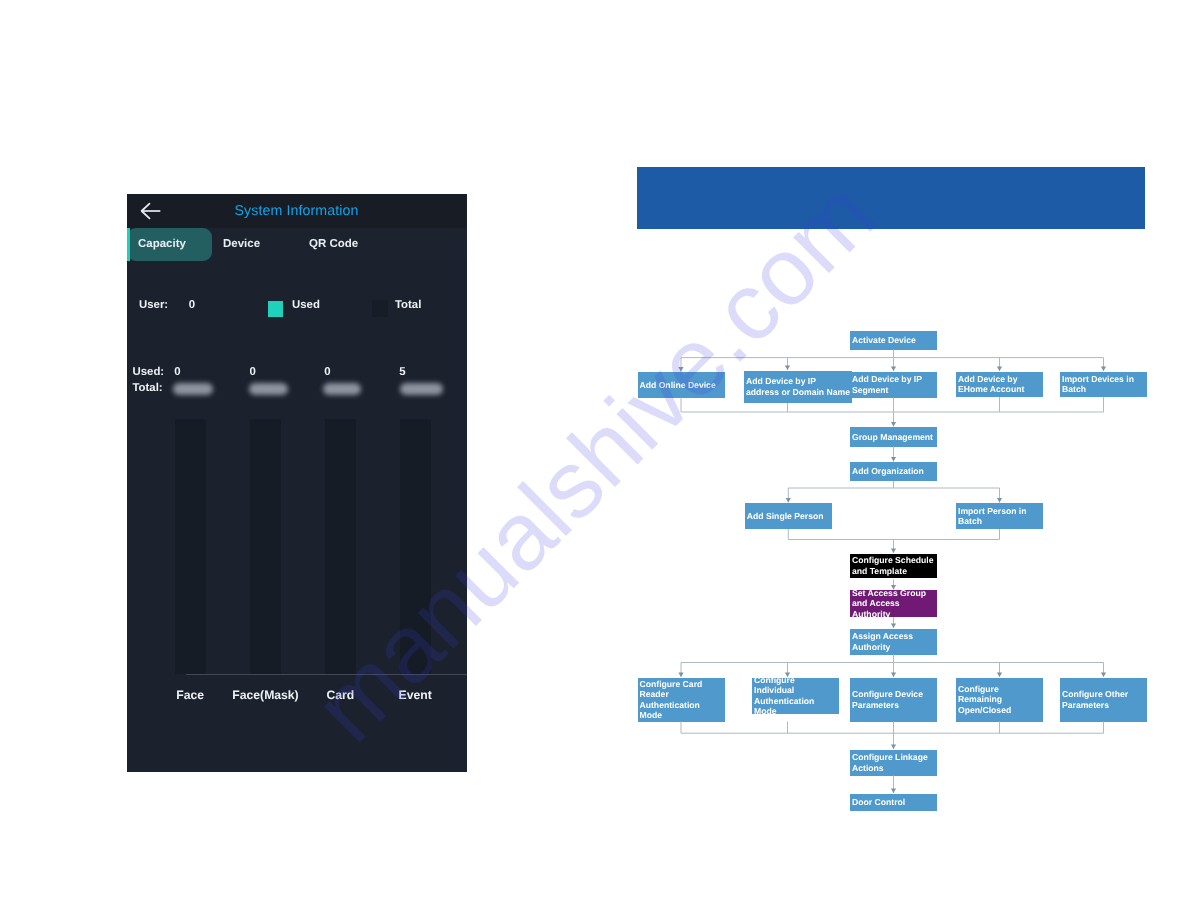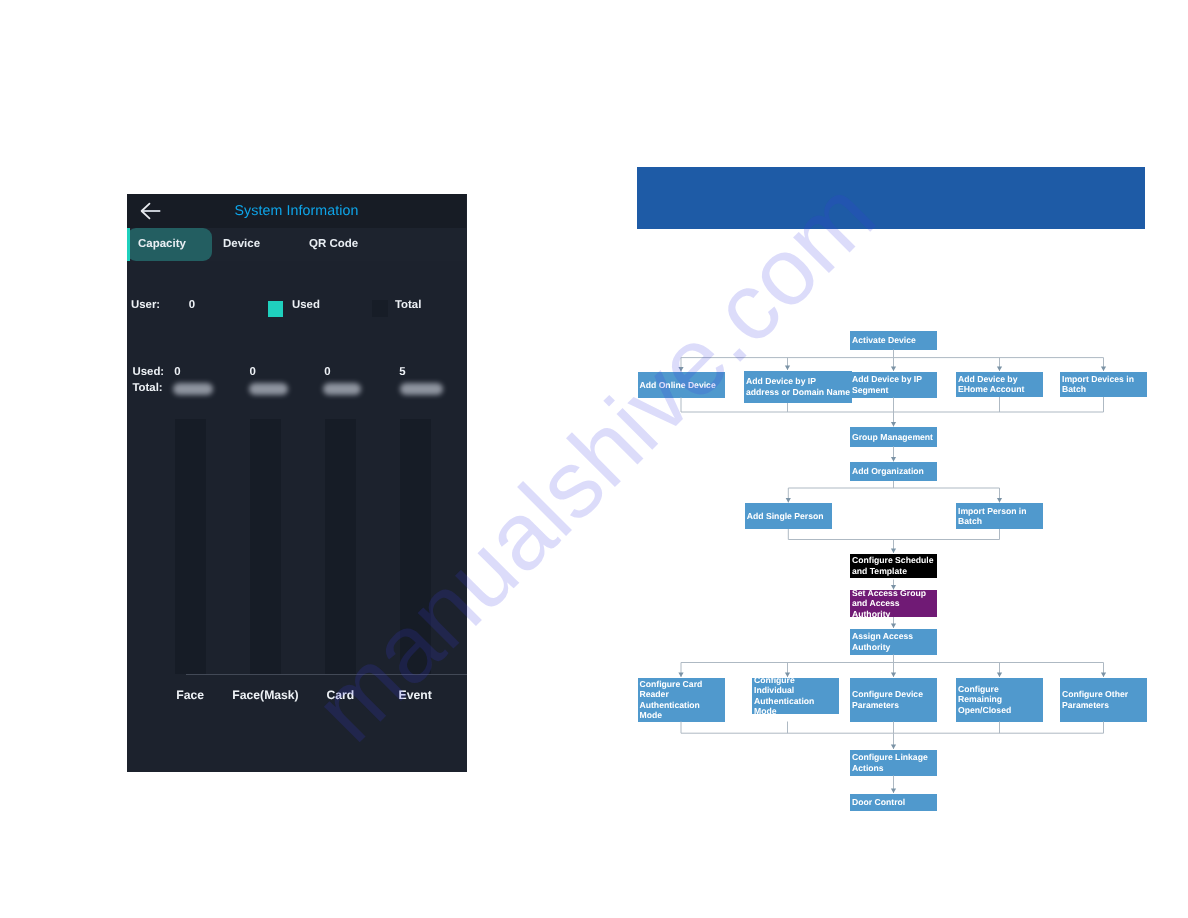--- a/index.html
+++ b/index.html
@@ -27,21 +27,21 @@
   #tabbar{position:absolute;left:0;top:33.5px;width:339.5px;height:33.3px;background:#1d232e;}
   .tab{position:absolute;top:0;height:33.3px;line-height:33px;font-size:11.5px;color:#e9eef3;
        font-weight:bold;}
   #tab-cap{left:0;width:85px;background:#235e61;text-align:left;padding-left:11px;
            box-sizing:border-box;font-weight:bold;border-radius:9px;}
   #tab-cap-accent{position:absolute;left:0;top:0;width:3.3px;height:33.3px;background:#1fd0bd;}
   #tab-dev{left:96px;width:0;white-space:nowrap;}
   #tab-qr{left:182px;width:0;white-space:nowrap;}
 
   .lbl{position:absolute;color:#eef2f6;font-weight:bold;font-size:11.4px;white-space:nowrap;}
-  #user-label{left:4px;top:105px;}
+  #user-label{left:12px;top:105px;}
   #user-value{left:61.7px;top:105px;font-weight:bold;}
   #legend-used-swatch{position:absolute;left:141.3px;top:106.5px;width:15px;height:16px;background:#1fd0bd;}
   #legend-used-text{left:165px;top:105px;}
   #legend-total-swatch{position:absolute;left:244.8px;top:105.5px;width:16px;height:17px;background:#171d27;}
   #legend-total-text{left:268px;top:105px;}
 
   #used-label{left:5.5px;top:172px;}
   #total-label{left:5.5px;top:188px;}
   .used-val{position:absolute;top:172px;color:#eef2f6;font-weight:bold;font-size:11.4px;}
   .total-pill{position:absolute;top:188.5px;width:40px;height:12.5px;border-radius:6px;

